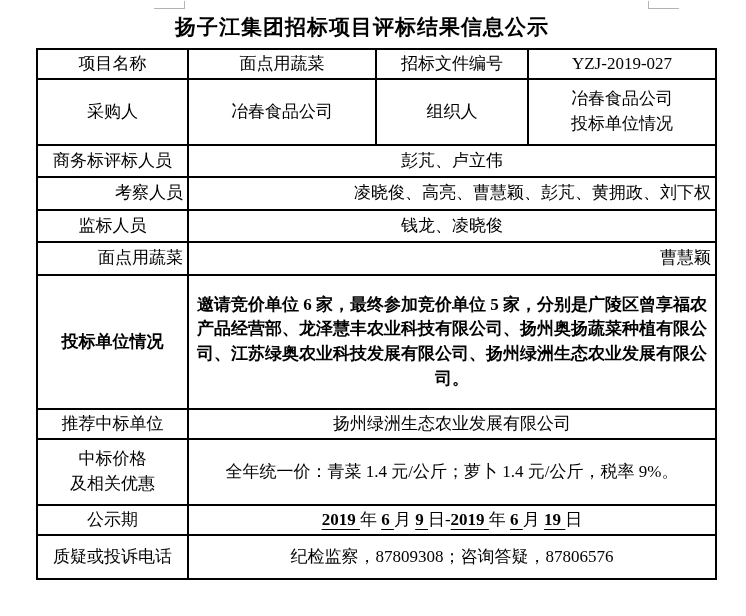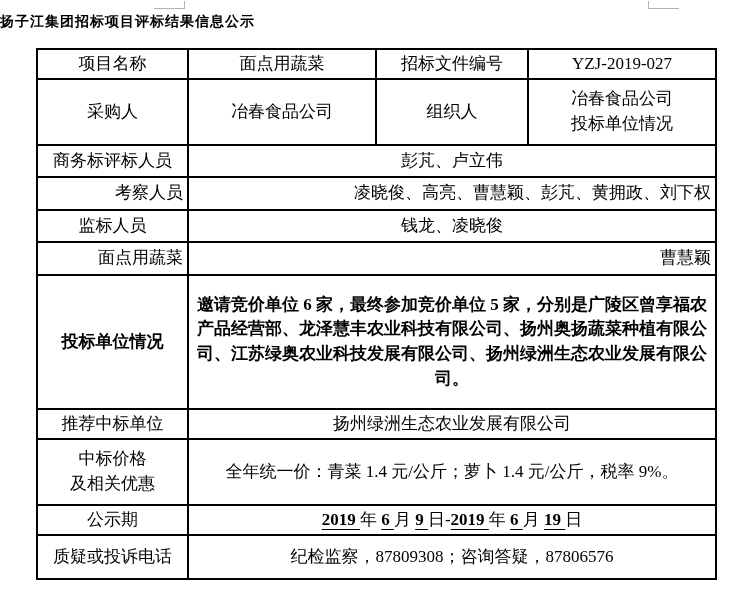--- a/index.html
+++ b/index.html
@@ -14,24 +14,24 @@
   .page { position: absolute; inset: 0; background: #ffffff; }
 
   
   .crop-mark { position: absolute; top: 1px; width: 30px; height: 7px; }
   .crop-mark-left  { left: 154px; border-bottom: 1px solid #b3b3b3; border-right: 1px solid #b3b3b3; }
   .crop-mark-right { left: 648px; border-bottom: 1px solid #b3b3b3; border-left: 1px solid #b3b3b3; }
 
   .doc-title {
     position: absolute;
     left: 0; top: 13px; width: 724px;
-    text-align: left;
+    text-align: center;
     font-family: "Liberation Sans", sans-serif;
     font-weight: bold;
-    font-size: 14px;
+    font-size: 21px;
     letter-spacing: 1px;
   }
 
   table.main {
     position: absolute;
     left: 36px; top: 48px;
     width: 679px;
     border-collapse: collapse;
     table-layout: fixed;
   }

